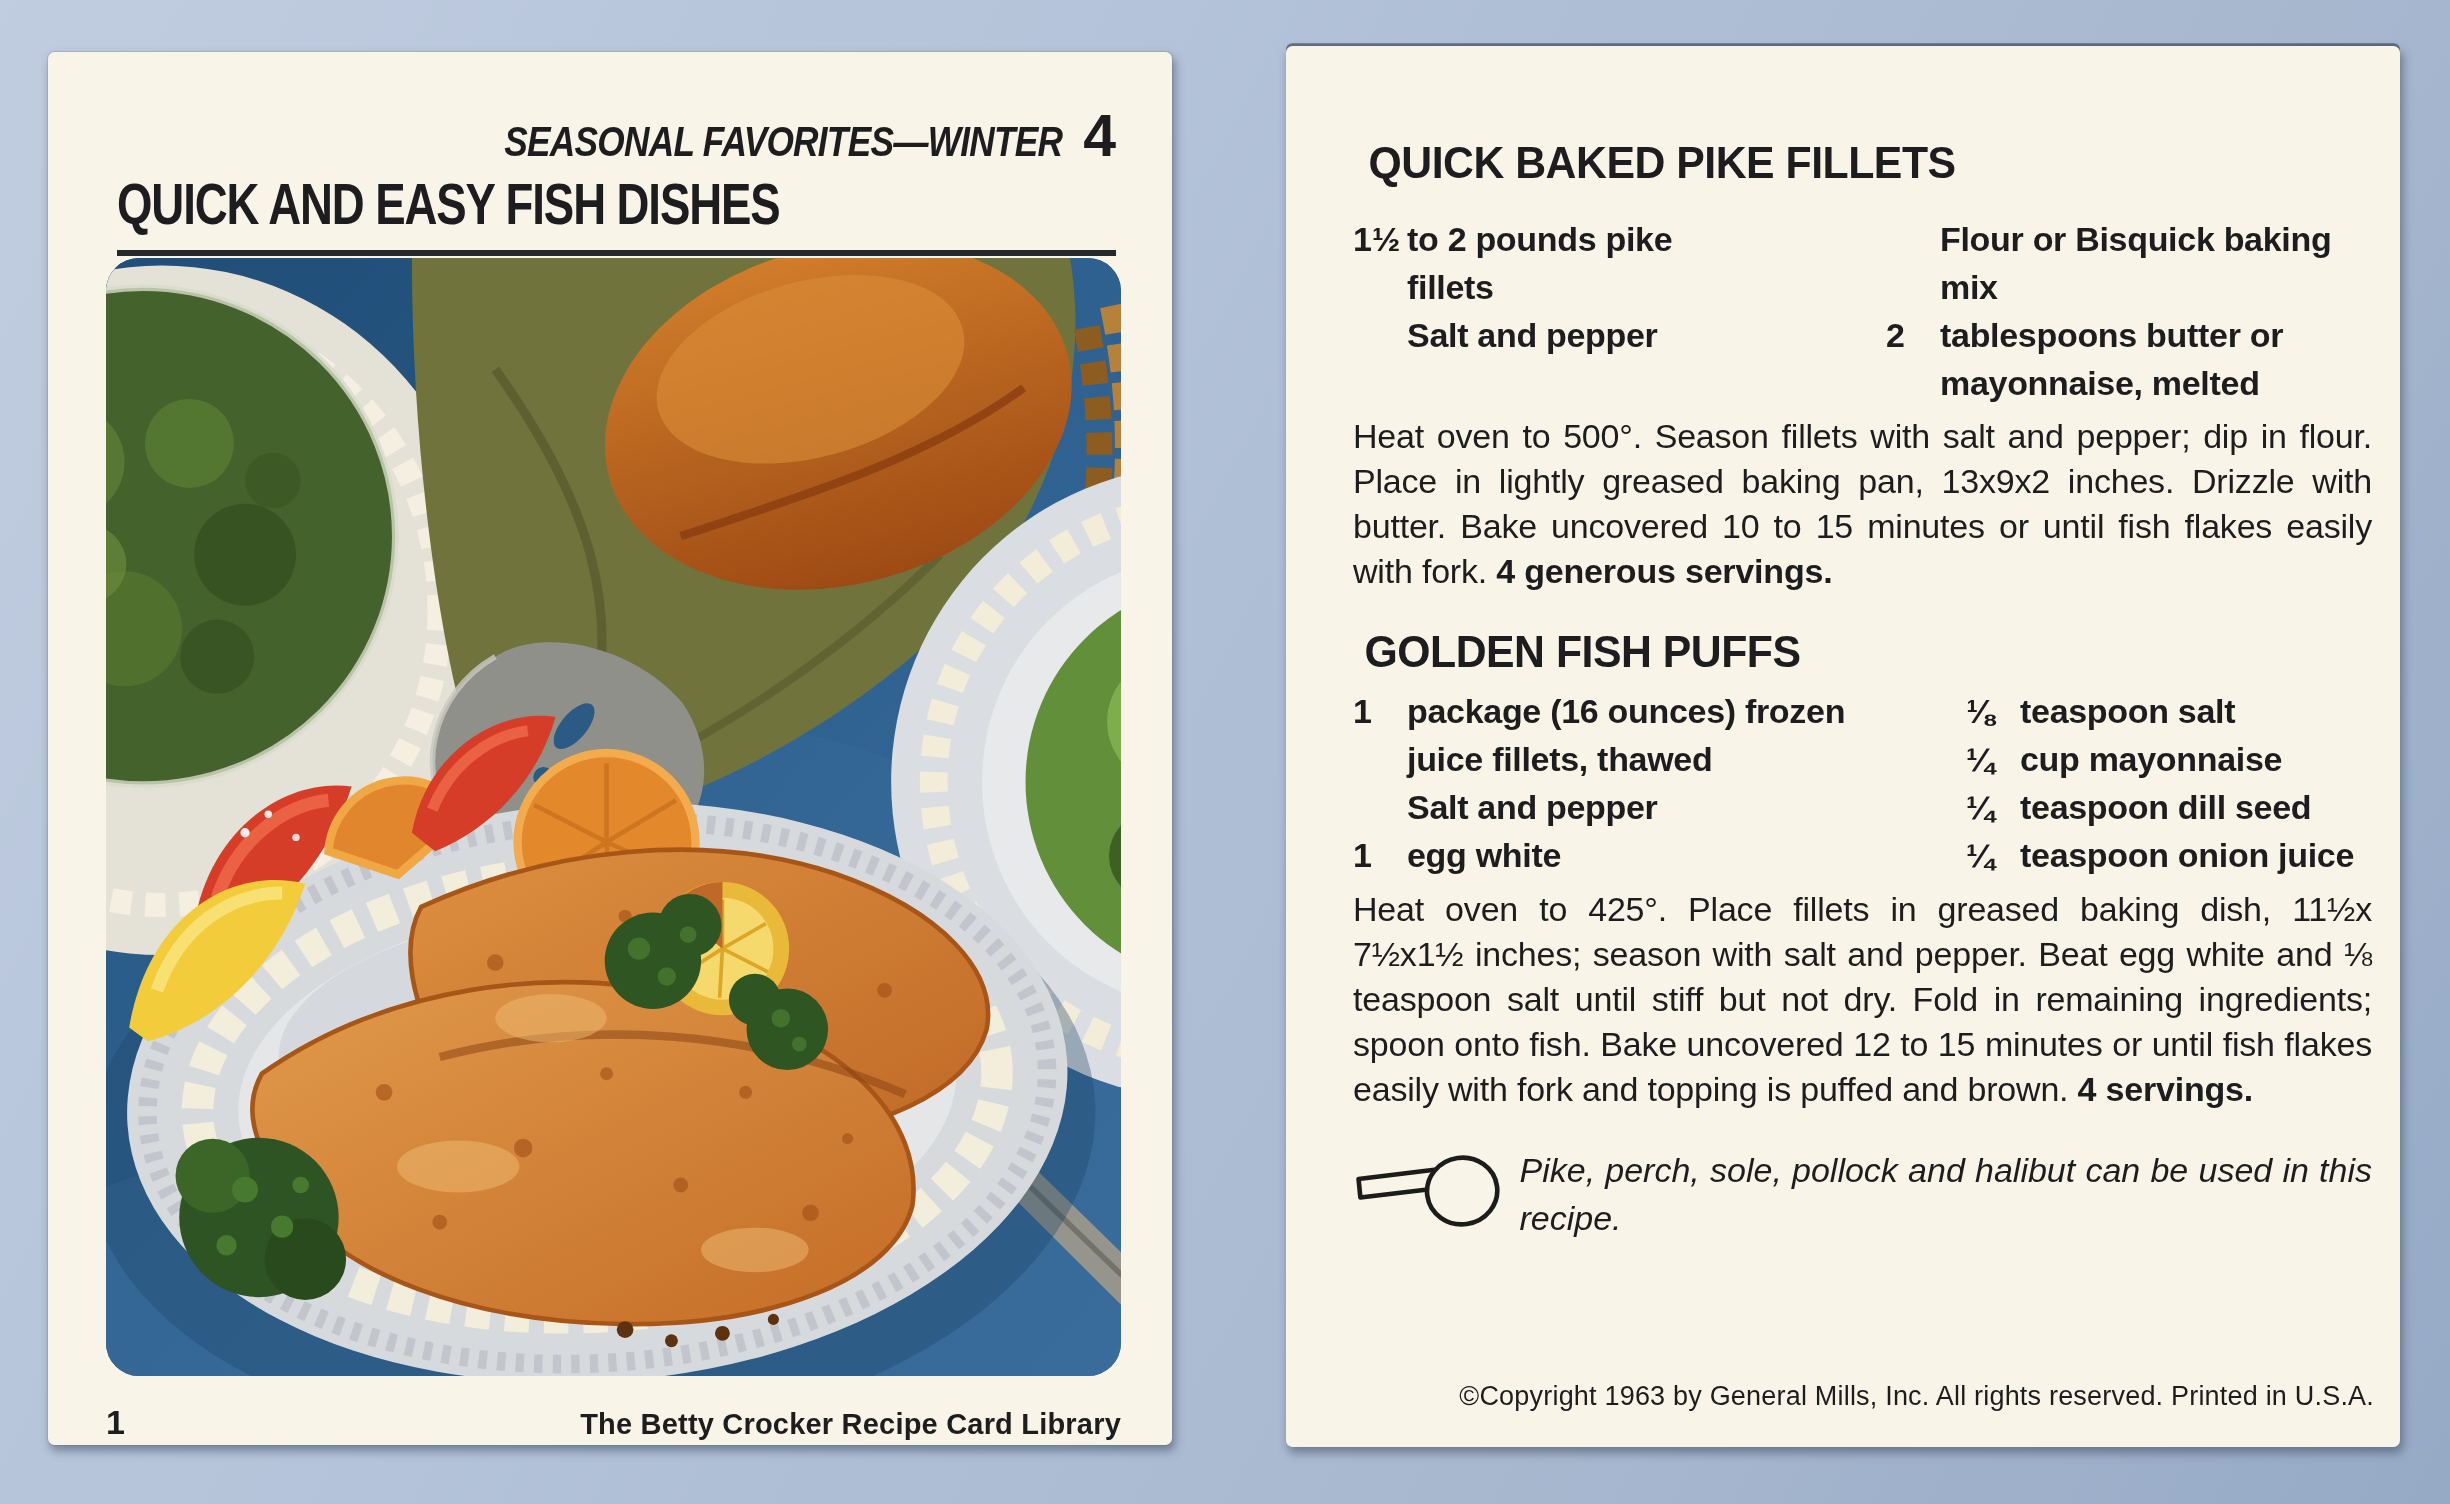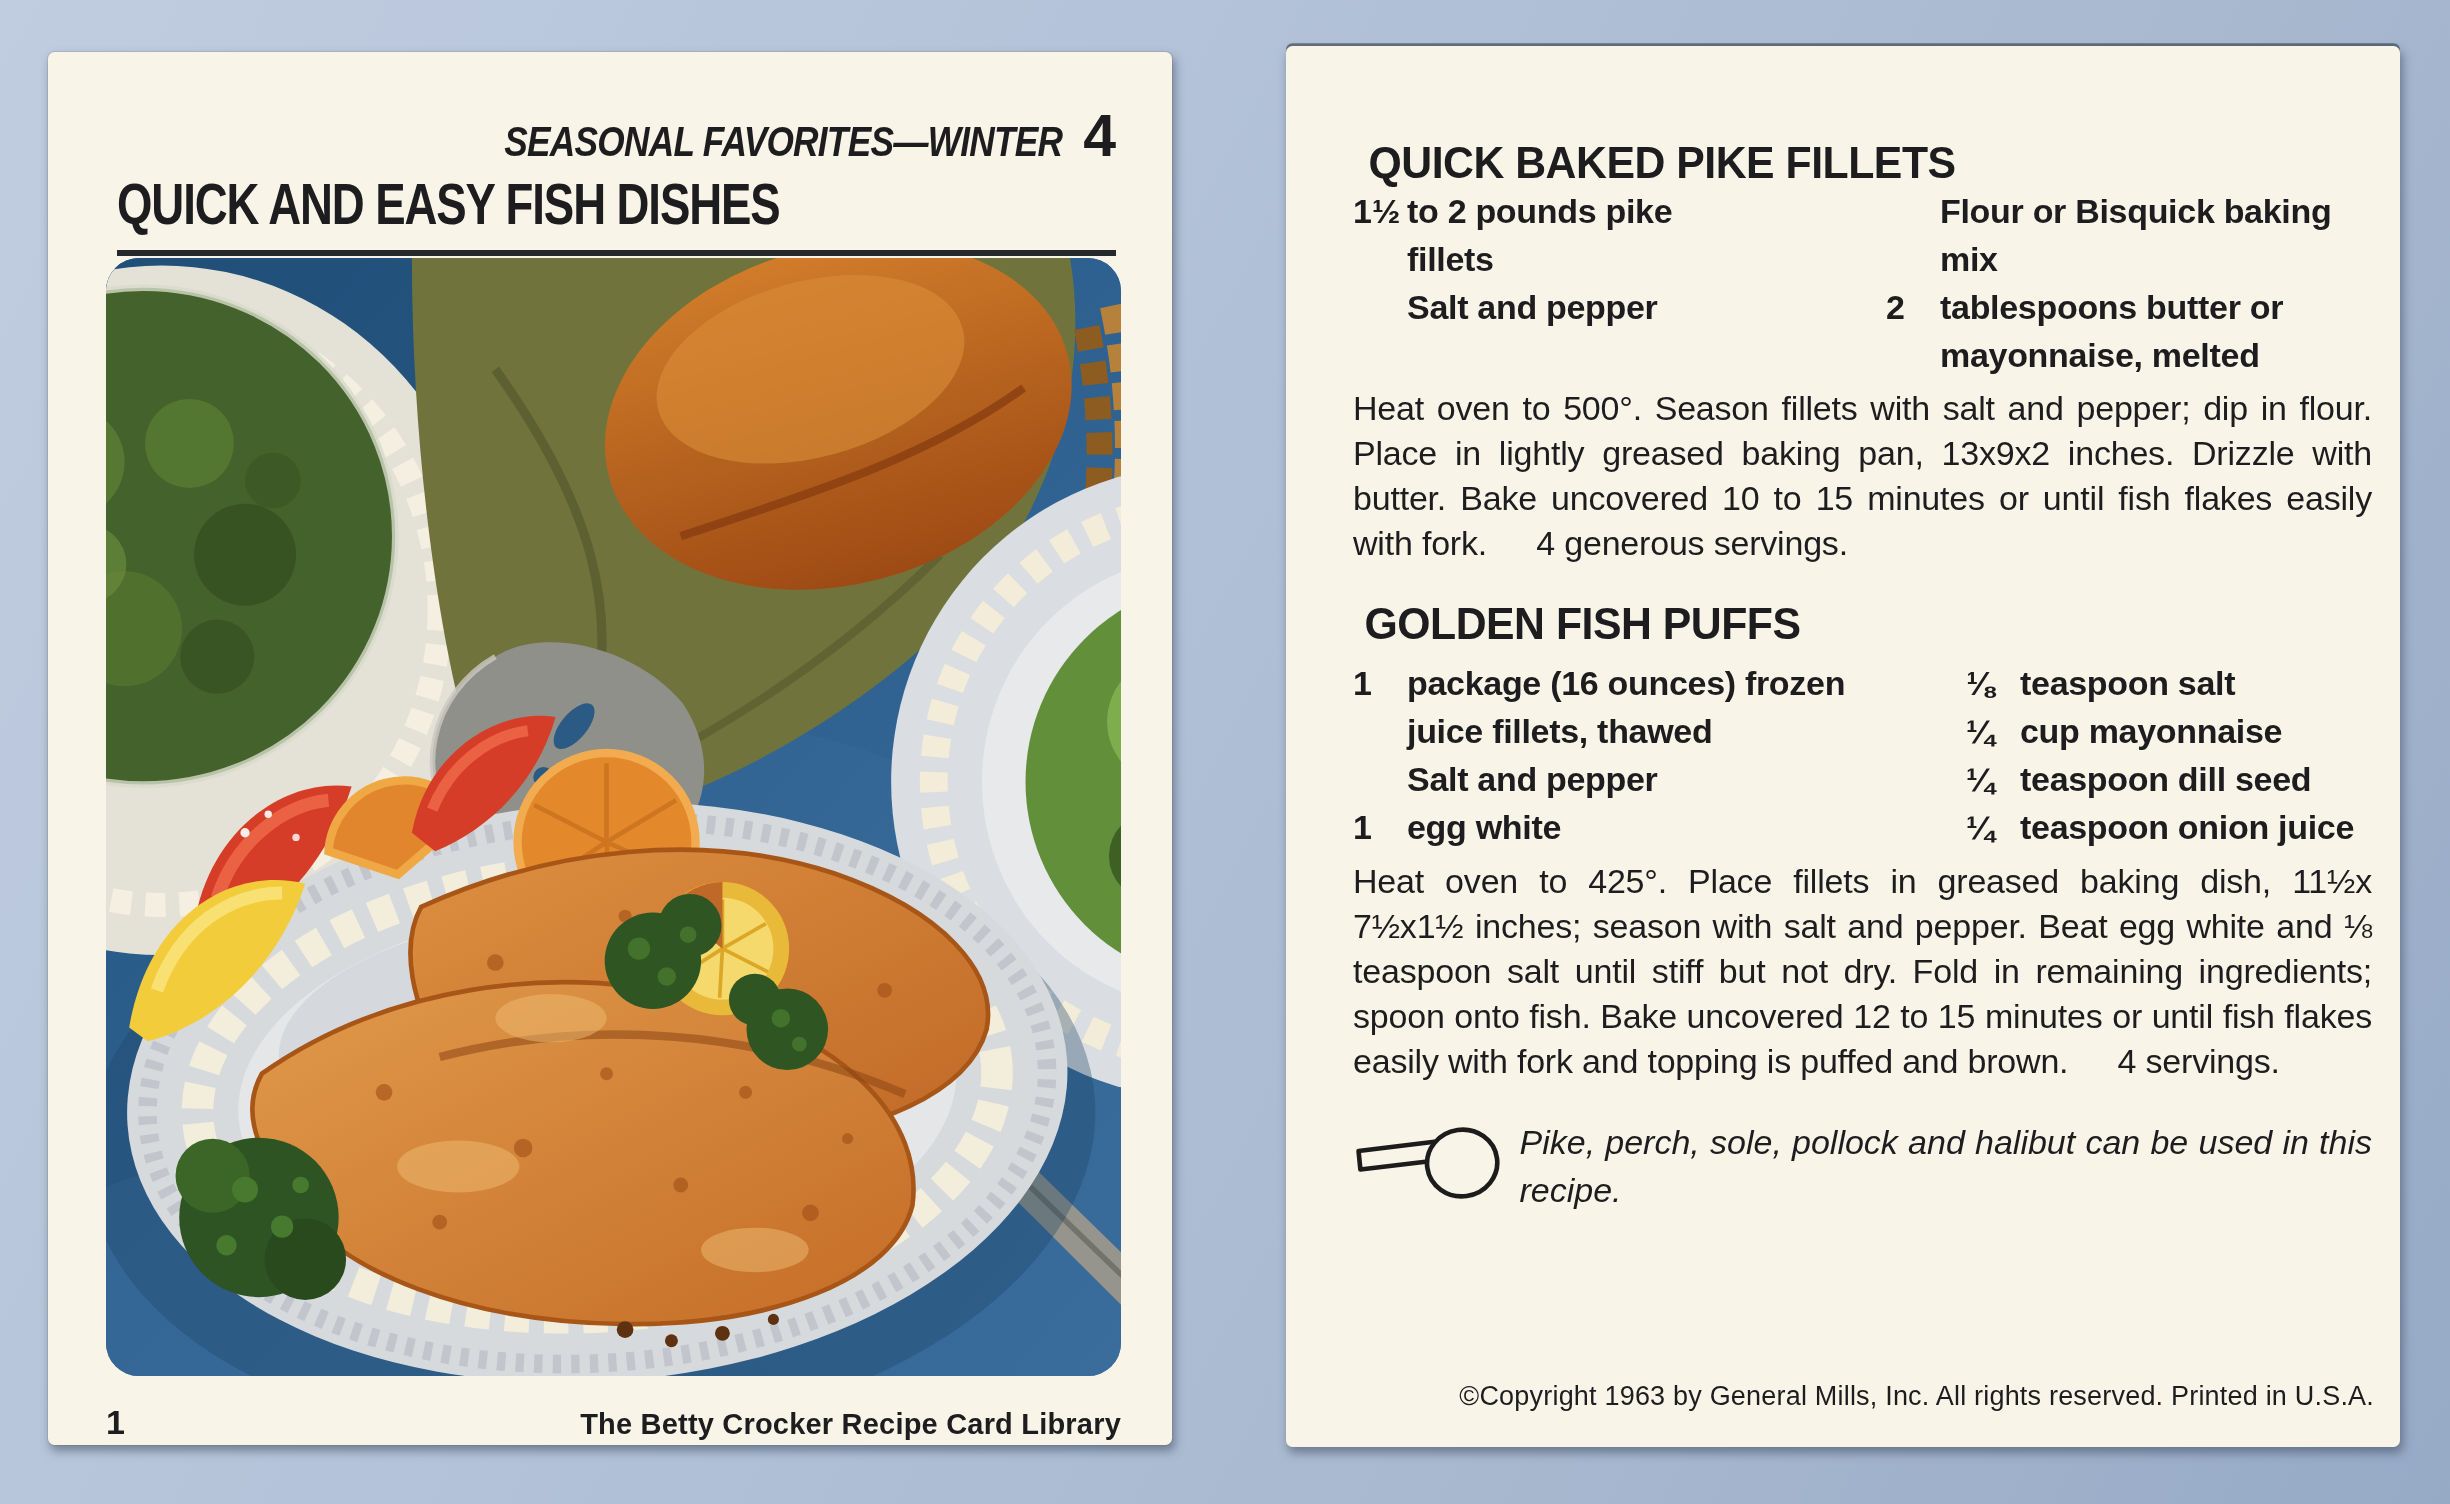--- a/index.html
+++ b/index.html
@@ -39,30 +39,30 @@
     position:absolute;left:58px;top:1351px;width:1015px;
     display:flex;justify-content:space-between;align-items:baseline;
   }
   .page-number{font-weight:700;font-size:34px;}
   .library-name{font-weight:700;font-size:29px;letter-spacing:0.2px;}
   
   .back-content{padding:93px 28px 0 67px;}
   .recipe-title{text-align:left;font-weight:700;font-size:45px;line-height:48px;letter-spacing:-0.5px;}
   .recipe-title>span{display:inline-block;transform:scaleX(.95);white-space:nowrap;}
   .ing-cols{display:flex;font-weight:700;font-size:34px;line-height:48px;}
-  .ing-cols.cols-1{justify-content:space-between;}
+  .ing-cols.cols-1{margin-top:28px;justify-content:space-between;}
   .ing-cols.cols-2{margin-top:11px;}
   .cols-1 .ing-col-a{width:533px;flex:none;}
   .cols-2 .ing-col-a{width:613px;flex:none;}
   .ing-col-b{flex:1;}
   .ing-row{display:flex;}
   .ing-qty{width:54px;flex:none;}
   .ing-text{flex:1;letter-spacing:-0.3px;}
   .para{font-size:34px;line-height:45px;text-align:justify;letter-spacing:-0.2px;margin-top:7.4px;}
-  .para .servings{font-weight:400;margin-left:40px;}
+  .para .servings{font-weight:700;}
   .recipe-title.second{}
   .note{font-style:italic;font-size:34px;line-height:48px;text-align:justify;margin-top:22px;}
   .note-spoon{float:left;margin:7.4px 18.5px 0 0;}
   .copyright{
     position:absolute;left:67px;right:26px;bottom:35px;
     text-align:right;font-size:27px;letter-spacing:0.2px;
   }
 </style>
 </head>
 <body>

